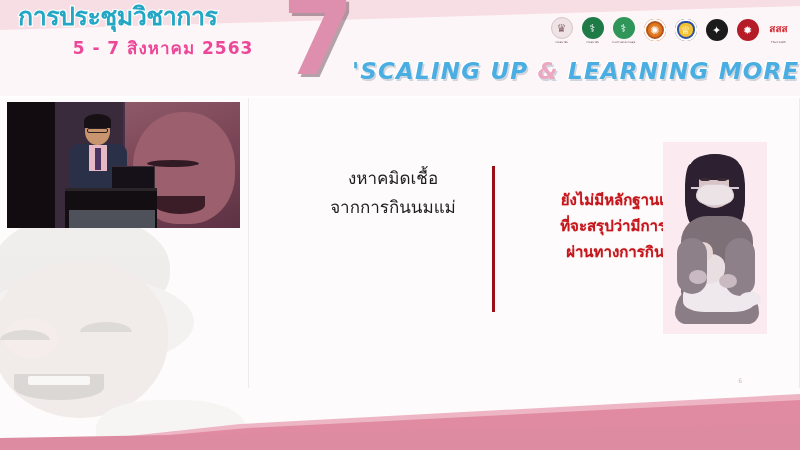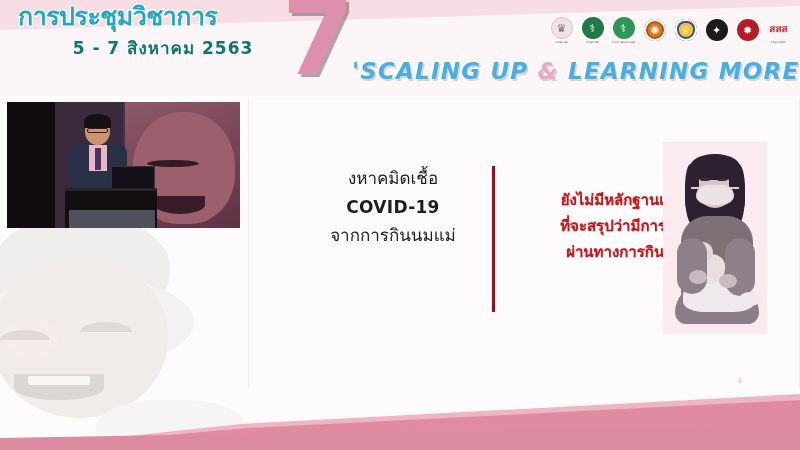--- a/index.html
+++ b/index.html
@@ -51,21 +51,21 @@
   }
   .t-line2 {
     font-family:"DejaVu Sans", sans-serif;
     font-size:25px; font-weight:bold; color:#2f9d4e; line-height:1.05;
     letter-spacing:-0.5px; white-space:nowrap; margin-top:2px;
     -webkit-text-stroke:2.3px #ffffff; paint-order:stroke fill;
     text-shadow:1px 1px 0 rgba(255,255,255,.9);
   }
   .t-date {
     font-family:"DejaVu Sans", sans-serif;
-    font-size:17px; font-weight:bold; color:#0f766e; letter-spacing:1px;
+    font-size:17px; font-weight:bold; color:#ec4899; letter-spacing:1px;
     text-align:center; margin-top:4px; white-space:nowrap;
   }
 
   .big-seven {
     position:absolute; left:282px; top:-14px; z-index:5;
     font-family:"DejaVu Sans", sans-serif;
     font-size:104px; font-weight:bold; color:#df8fae;
     text-shadow:3px 3px 0 rgba(90,60,70,.45);
     line-height:1;
   }
@@ -427,21 +427,20 @@
       <div class="vt-speaker-head"></div>
       <div class="vt-speaker-hair"></div>
       <div class="vt-glasses"></div>
       <div class="vt-laptop"></div>
       <div class="vt-podium"></div>
       <div class="vt-podium-glass"></div>
     </div>
 
     <div class="q-text">
       <div>งหาคมิดเชื้อ</div>
-      <div class="en">COVID-19</div>
       <div>จากการกินนมแม่</div>
     </div>
 
     <div class="divider"></div>
 
     <div class="a-text">
       <div>ยังไม่มีหลักฐานเพียงพอ</div>
       <div>ที่จะสรุปว่ามีการติดเชื้อ</div>
       <div>ผ่านทางการกินนมแม่</div>
     </div>

